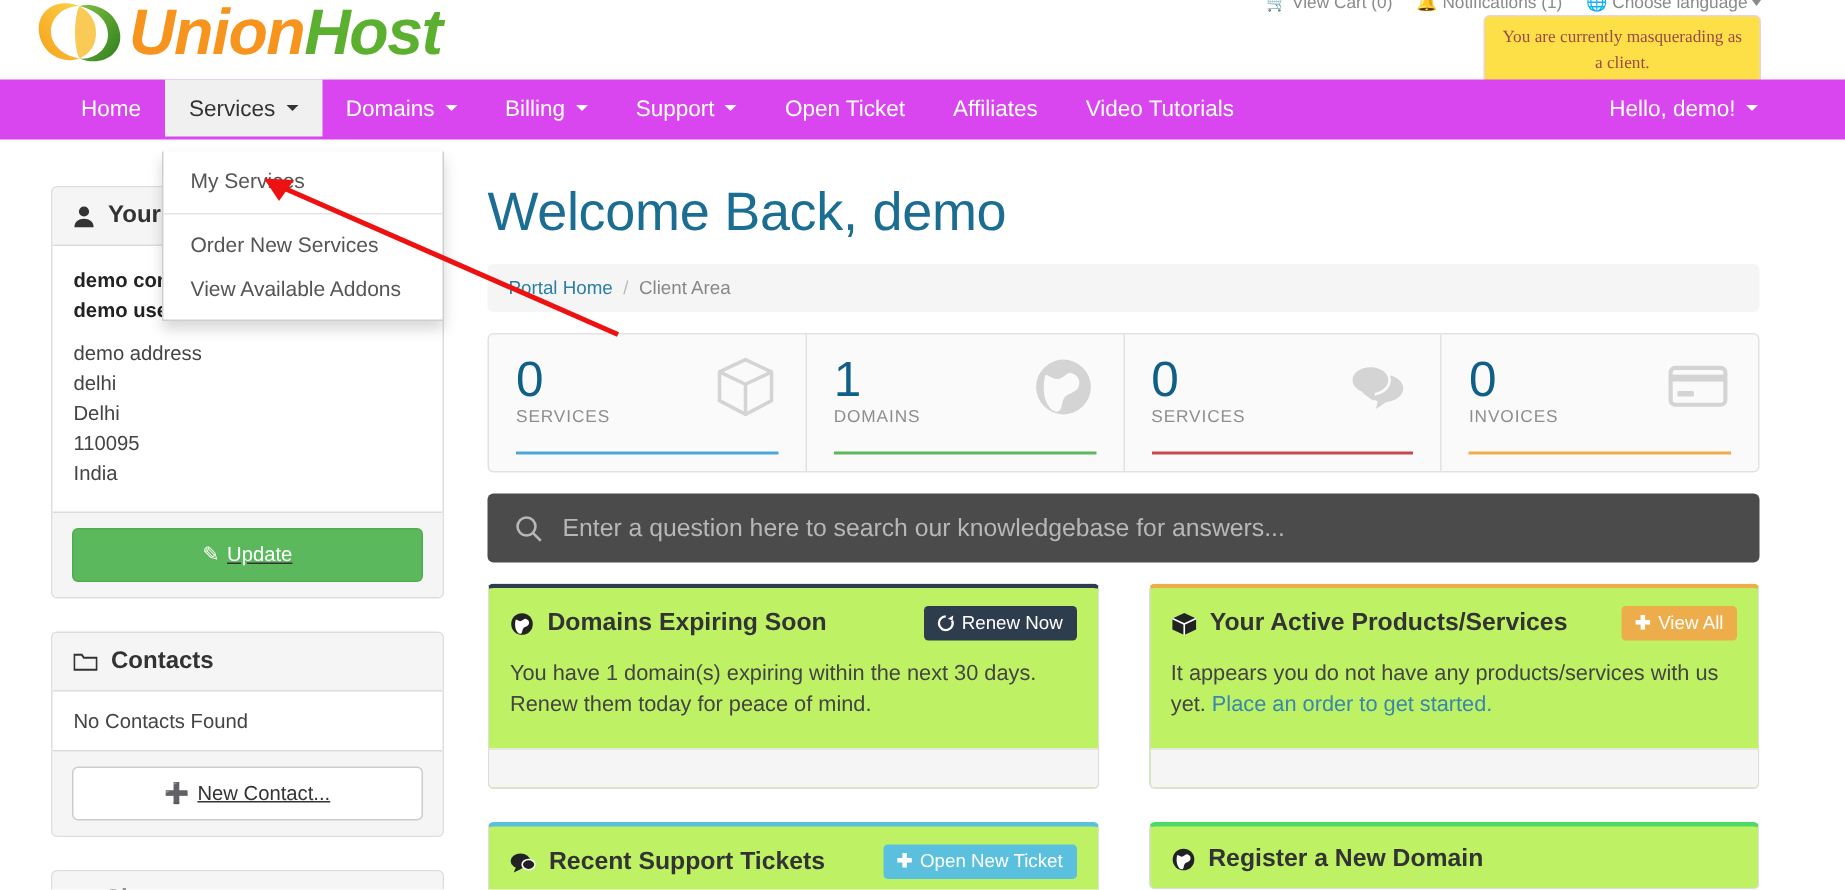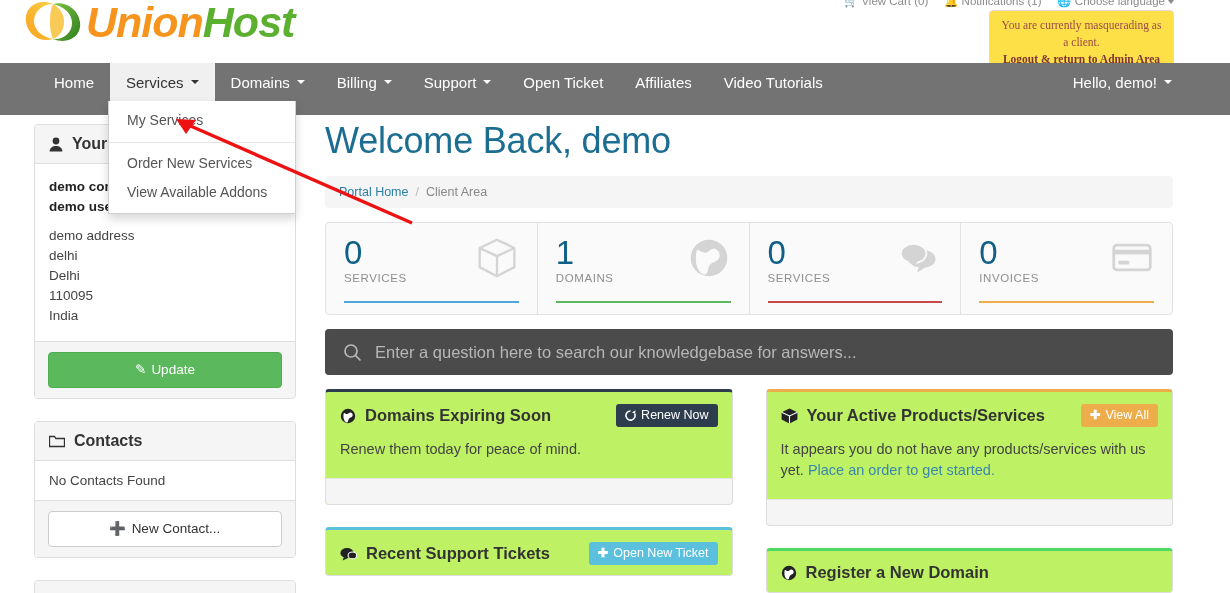--- a/index.html
+++ b/index.html
@@ -52,22 +52,22 @@
     font-family: "Liberation Serif", serif;
     font-size: 11.5px; color: #9a4a4a; line-height: 1.45;
   }
   .masq a {
     color: #7d3336; font-weight: bold; text-decoration: underline;
     display: inline-block; margin-top: 1px;
   }
 
   
   .navbar {
-    position: absolute; top: 63px; left: 0; width: 1230px; height: 52px;
-    background: #737373;
+    position: absolute; top: 53px; left: 0; width: 1230px; height: 40px;
+    background: #d946ef;
   }
   .nav-left { position: absolute; left: 38px; top: 0; display: flex; height: 38px; }
   .nav-item {
     display: flex; align-items: center; height: 38px;
     padding: 0 16px;
     color: #ffffff; font-size: 15px; white-space: nowrap;
     cursor: pointer;
   }
   .nav-item.active { background: #f0f0f0; color: #333; }
   .nav-caret {
@@ -102,21 +102,21 @@
     margin-bottom: 22px; overflow: hidden;
   }
   .panel-head {
     background: #f5f5f5; border-bottom: 1px solid #ddd;
     padding: 10px 14px; font-size: 16px; font-weight: bold; color: #333;
     display: flex; align-items: center; gap: 9px;
   }
   .panel-body { padding: 13px 14px 15px; font-size: 13.5px; line-height: 20px; color: #444; }
   .panel-body .b { font-weight: bold; color: #222; }
   .panel-foot {
-    background: #f5f5f5; border-top: 1px solid #ddd; padding: 10px 13px;
+    background: #f5f5f5; border-top: 1px solid #ddd; padding: 10px 13px; text-decoration: underline;
   }
   .btn {
     display: block; width: 100%; text-align: center;
     padding: 8px 10px; border-radius: 4px; font-size: 13.5px; cursor: pointer;
     border: 1px solid transparent; line-height: 18px;
   }
   .btn-green { background: #5cb85c; border-color: #4cae4c; color: #fff; }
   .btn-white { background: #fff; border-color: #ccc; color: #333; }
   .list-plain { padding: 12px 14px; font-size: 13.5px; color: #444; }
 
@@ -436,20 +436,21 @@
               <span class="ico">
                 <svg width="11" height="11" viewBox="0 0 12 12">
                     <path d="M6 1a5 5 0 1 0 4.6 3" fill="none" stroke="#fff" stroke-width="1.7"></path>
                     <path d="M11.5 0.4l-0.6 3.6-3.3-1.2z" fill="#fff"></path>
                   </svg>
               </span>
               <span>Renew Now</span>
             </span>
           </div>
           <div class="card-body">
+            <div>You have 1 domain(s) expiring within the next 30 days.</div>
             <div>Renew them today for peace of mind.</div>
           </div>
           <div class="card-foot"></div>
         </div>
 
         <div class="card" style="border-top-color:#5bc0de">
           <div class="card-head">
             <div class="card-title">
               <span class="ico">
                 <svg width="17" height="14" viewBox="0 0 17 14">

